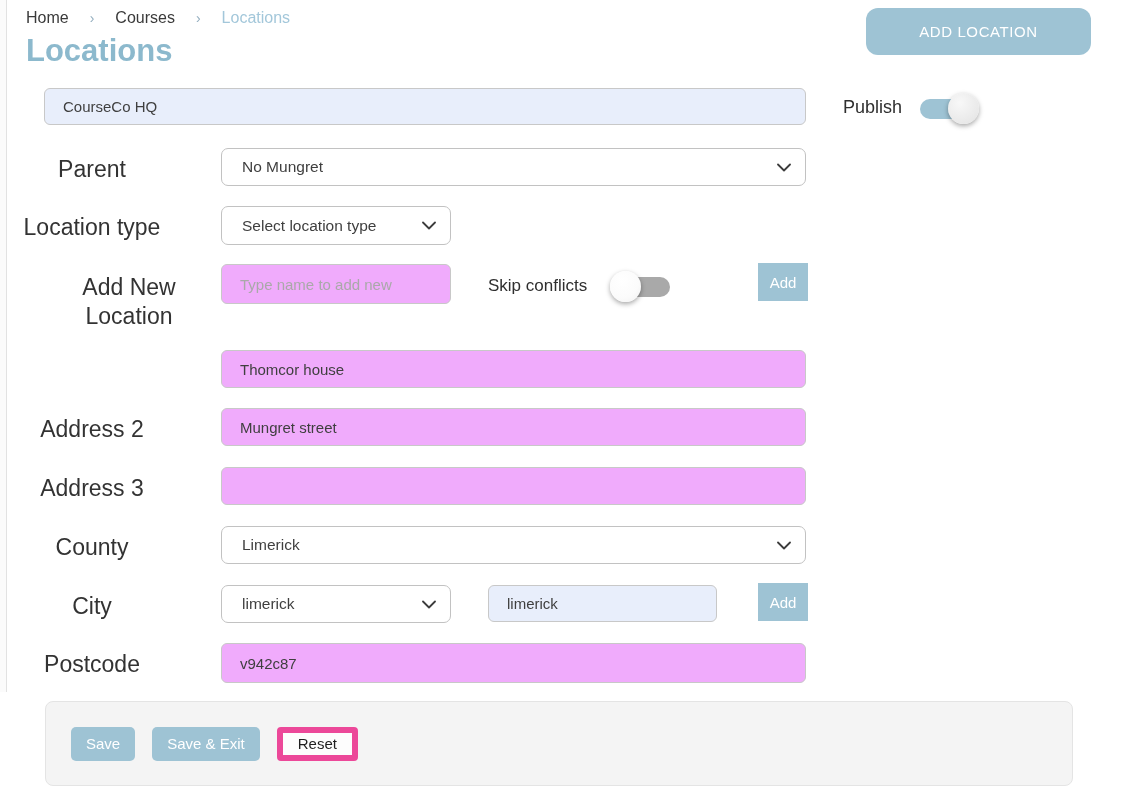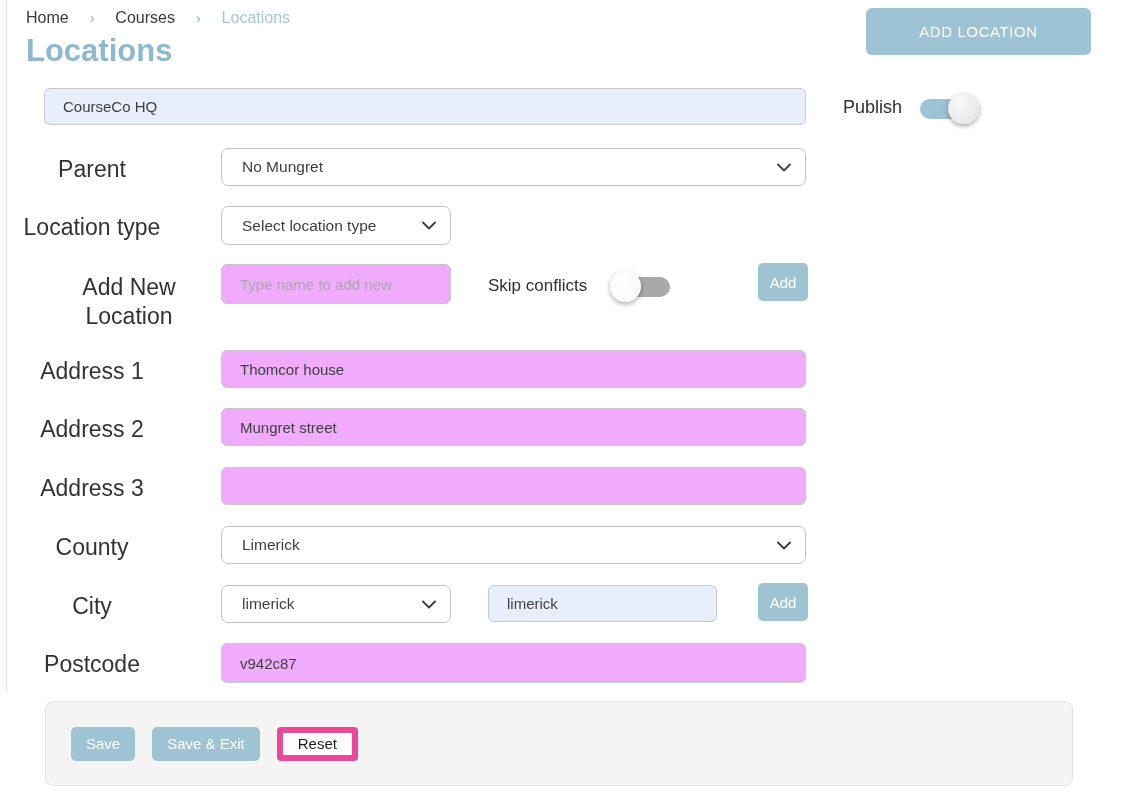--- a/index.html
+++ b/index.html
@@ -14,23 +14,23 @@
   .breadcrumb { position: absolute; left: 26px; top: 9px; display: flex; align-items: center; gap: 21px;
     font-size: 16px; }
   .crumb { color: #3a3a3a; cursor: pointer; }
   .crumb.current { color: #a3c7da; cursor: default; }
   .crumb-sep { color: #93aebf; font-size: 14px; }
 
   .page-title { position: absolute; left: 26px; top: 33px; font-size: 31px; font-weight: 700; color: #8cb9cd; }
 
   
   .btn { display: inline-flex; align-items: center; justify-content: center; border: none; cursor: pointer;
-    font-family: inherit; background: #9ec3d4; color: #ffffff; border-radius: 5px; font-size: 15px; }
+    font-family: inherit; background: #9ec3d4; color: #ffffff; border-radius: 0; font-size: 15px; }
   .add-location-btn { position: absolute; left: 866px; top: 8px; width: 225px; height: 47px;
-    border-radius: 6px; letter-spacing: 0.6px; font-size: 15px; }
+    border-radius: 12px; letter-spacing: 0.6px; font-size: 15px; }
   .add-small-btn { position: absolute; width: 50px; height: 38px; font-size: 15px; }
 
   
   .tinput { position: absolute; border: 1px solid #c8c8c8; border-radius: 6px; background: #f0abfc;
     font-family: inherit; font-size: 15px; color: #3f3f3f; padding: 0 18px; outline: none; }
   .tinput::placeholder { color: #a9a9a9; }
   .autofill { background: #e8eefb; }
   .select { position: absolute; border: 1px solid #c2c2c2; border-radius: 7px; background: #ffffff;
     display: flex; align-items: center; justify-content: space-between; padding: 0 14px 0 20px;
     font-size: 15.5px; color: #3f3f3f; cursor: pointer; }
@@ -107,21 +107,20 @@
   </div>
 
   <label class="flabel wrap" style="top:273px;">Add New Location</label>
   <input class="tinput" style="left: 221px; top: 264px; width: 230px; height: 40px;" placeholder="Type name to add new">
   <span class="skip-label">Skip conflicts</span>
   <div class="toggle off" style="left:616px; top:277px;">
     <div class="knob"></div>
   </div>
   <button class="btn add-small-btn" style="left:758px; top:263px;">Add</button>
 
-  <label class="flabel" style="top:361px;">Address 1</label>
   <input class="tinput" style="left: 221px; top: 350px; width: 585px; height: 38px;" value="Thomcor house">
 
   <label class="flabel" style="top:419px;">Address 2</label>
   <input class="tinput" style="left: 221px; top: 408px; width: 585px; height: 38px;" value="Mungret street">
 
   <label class="flabel" style="top:478px;">Address 3</label>
   <input class="tinput" style="left: 221px; top: 467px; width: 585px; height: 38px;" value="">
 
   <label class="flabel" style="top:537px;">County</label>
   <div class="select" style="left:221px; top:526px; width:585px; height:38px;">

